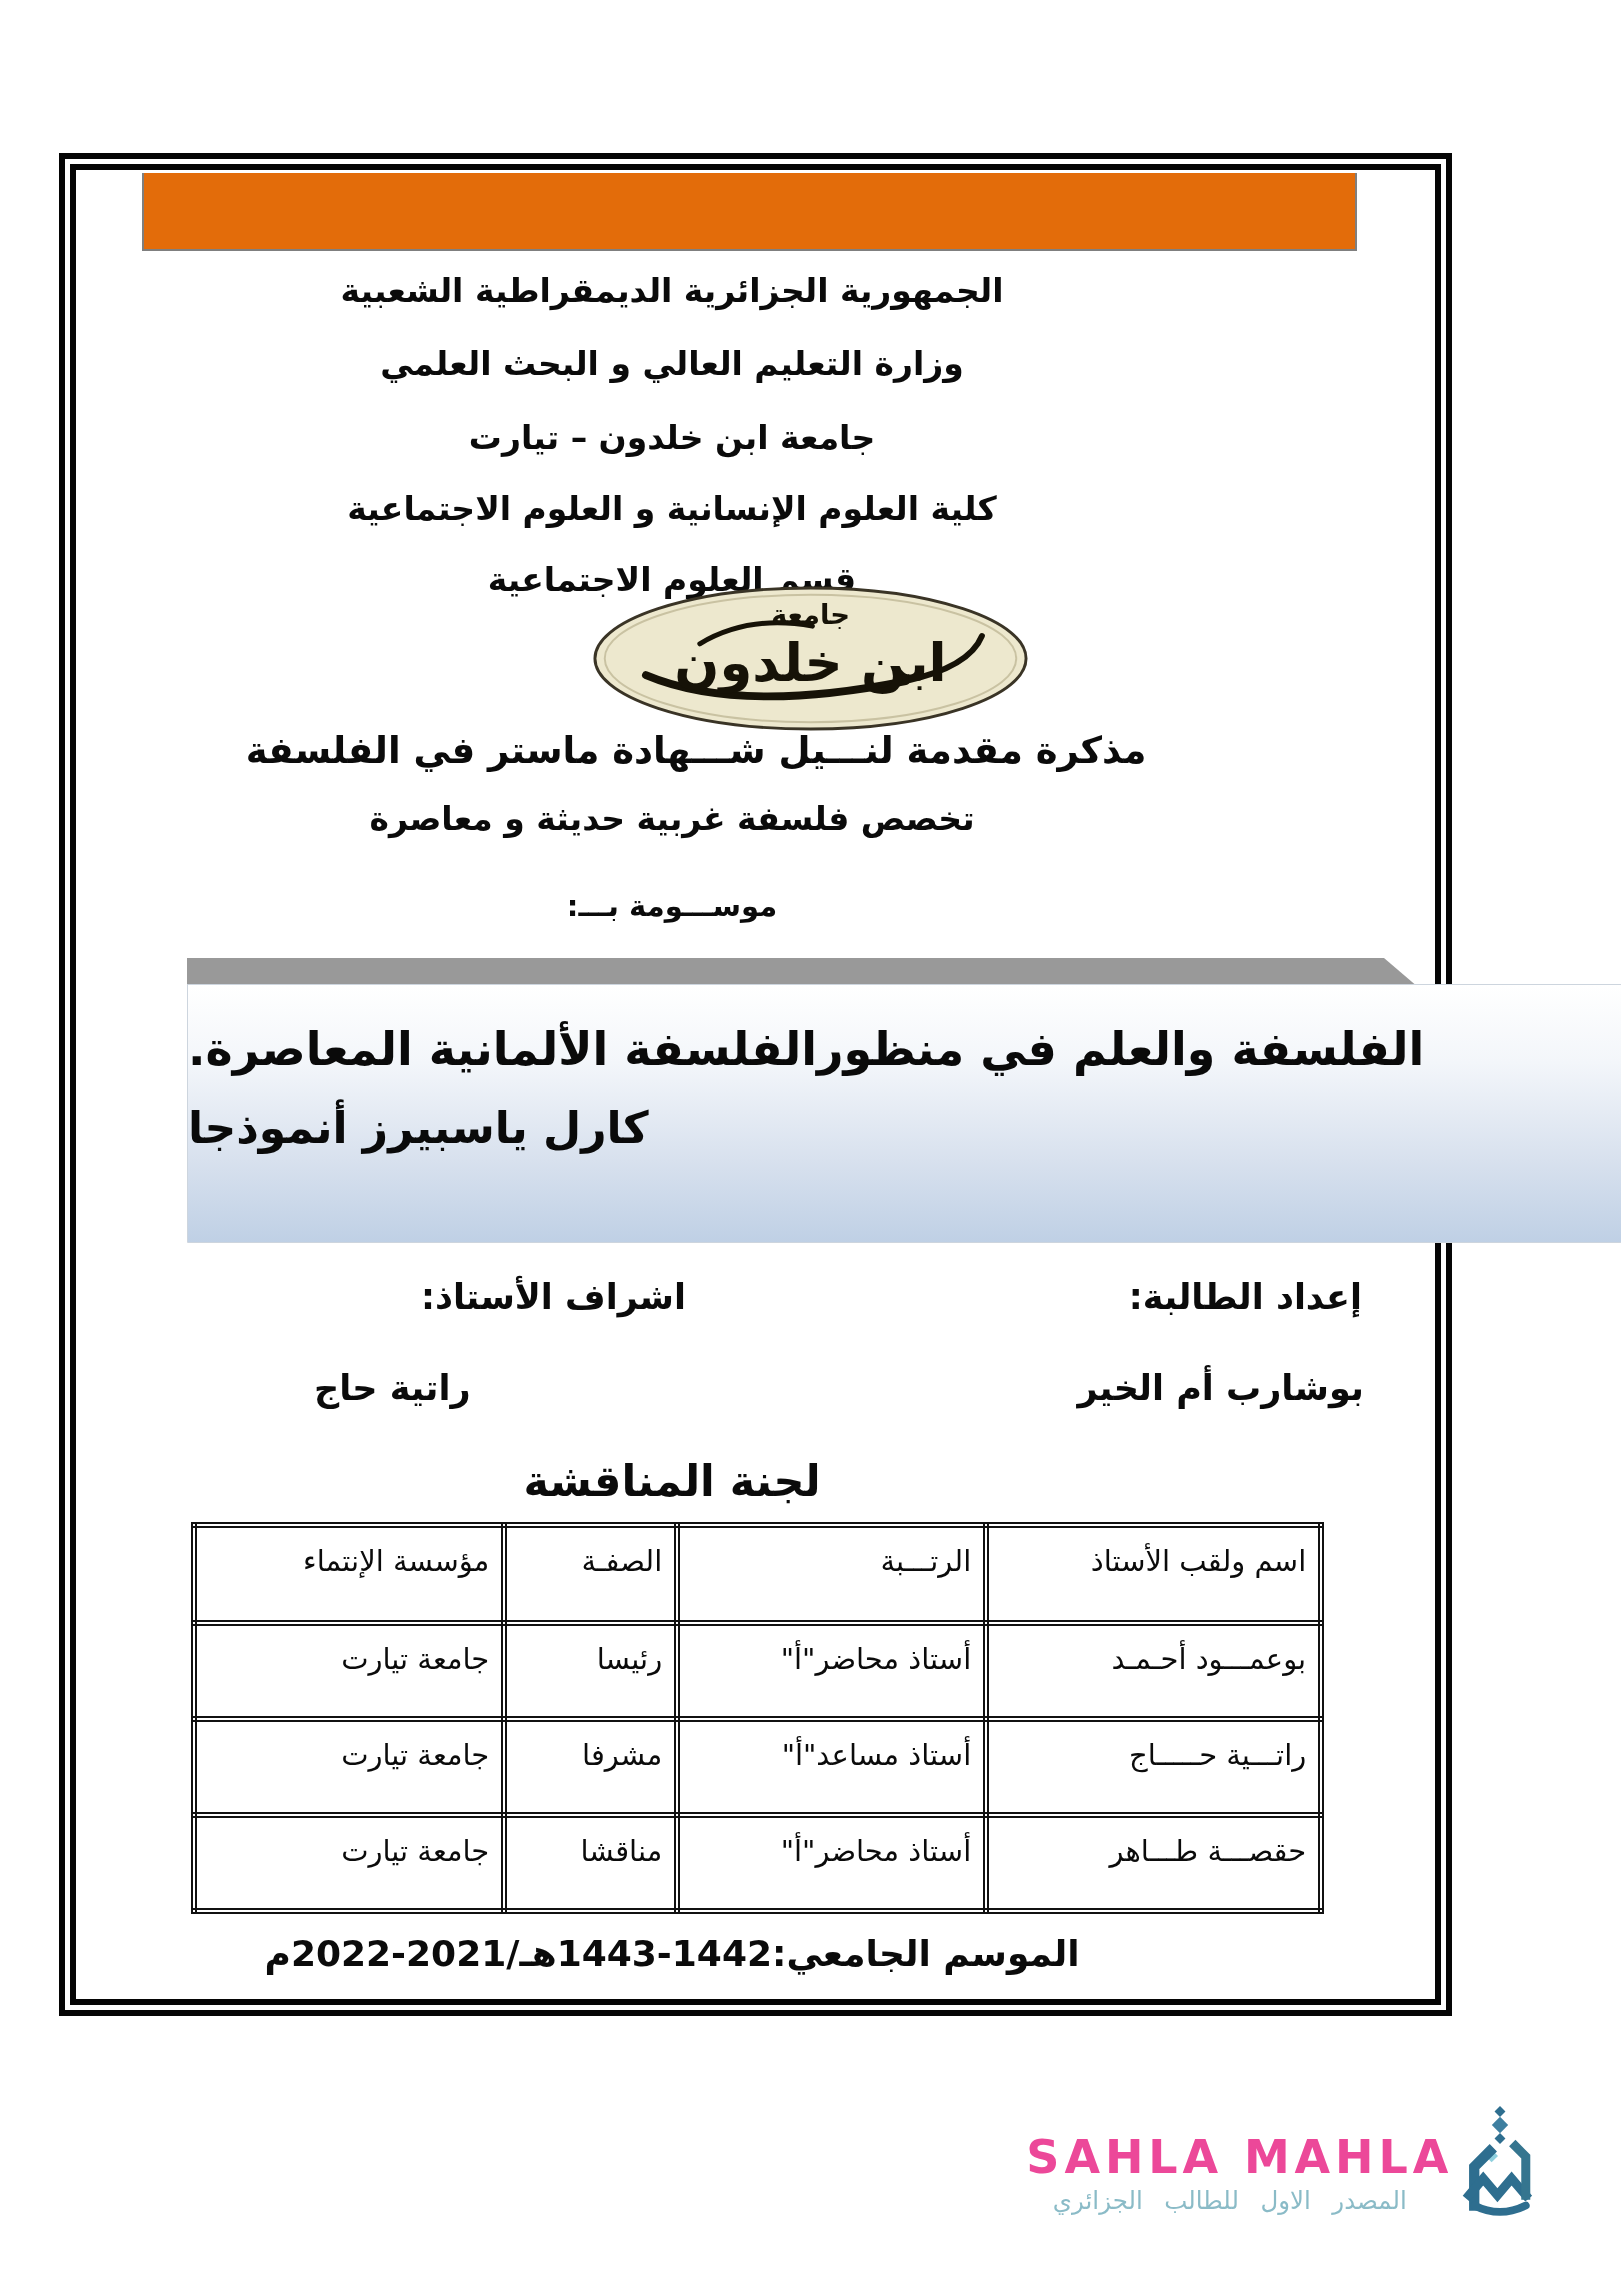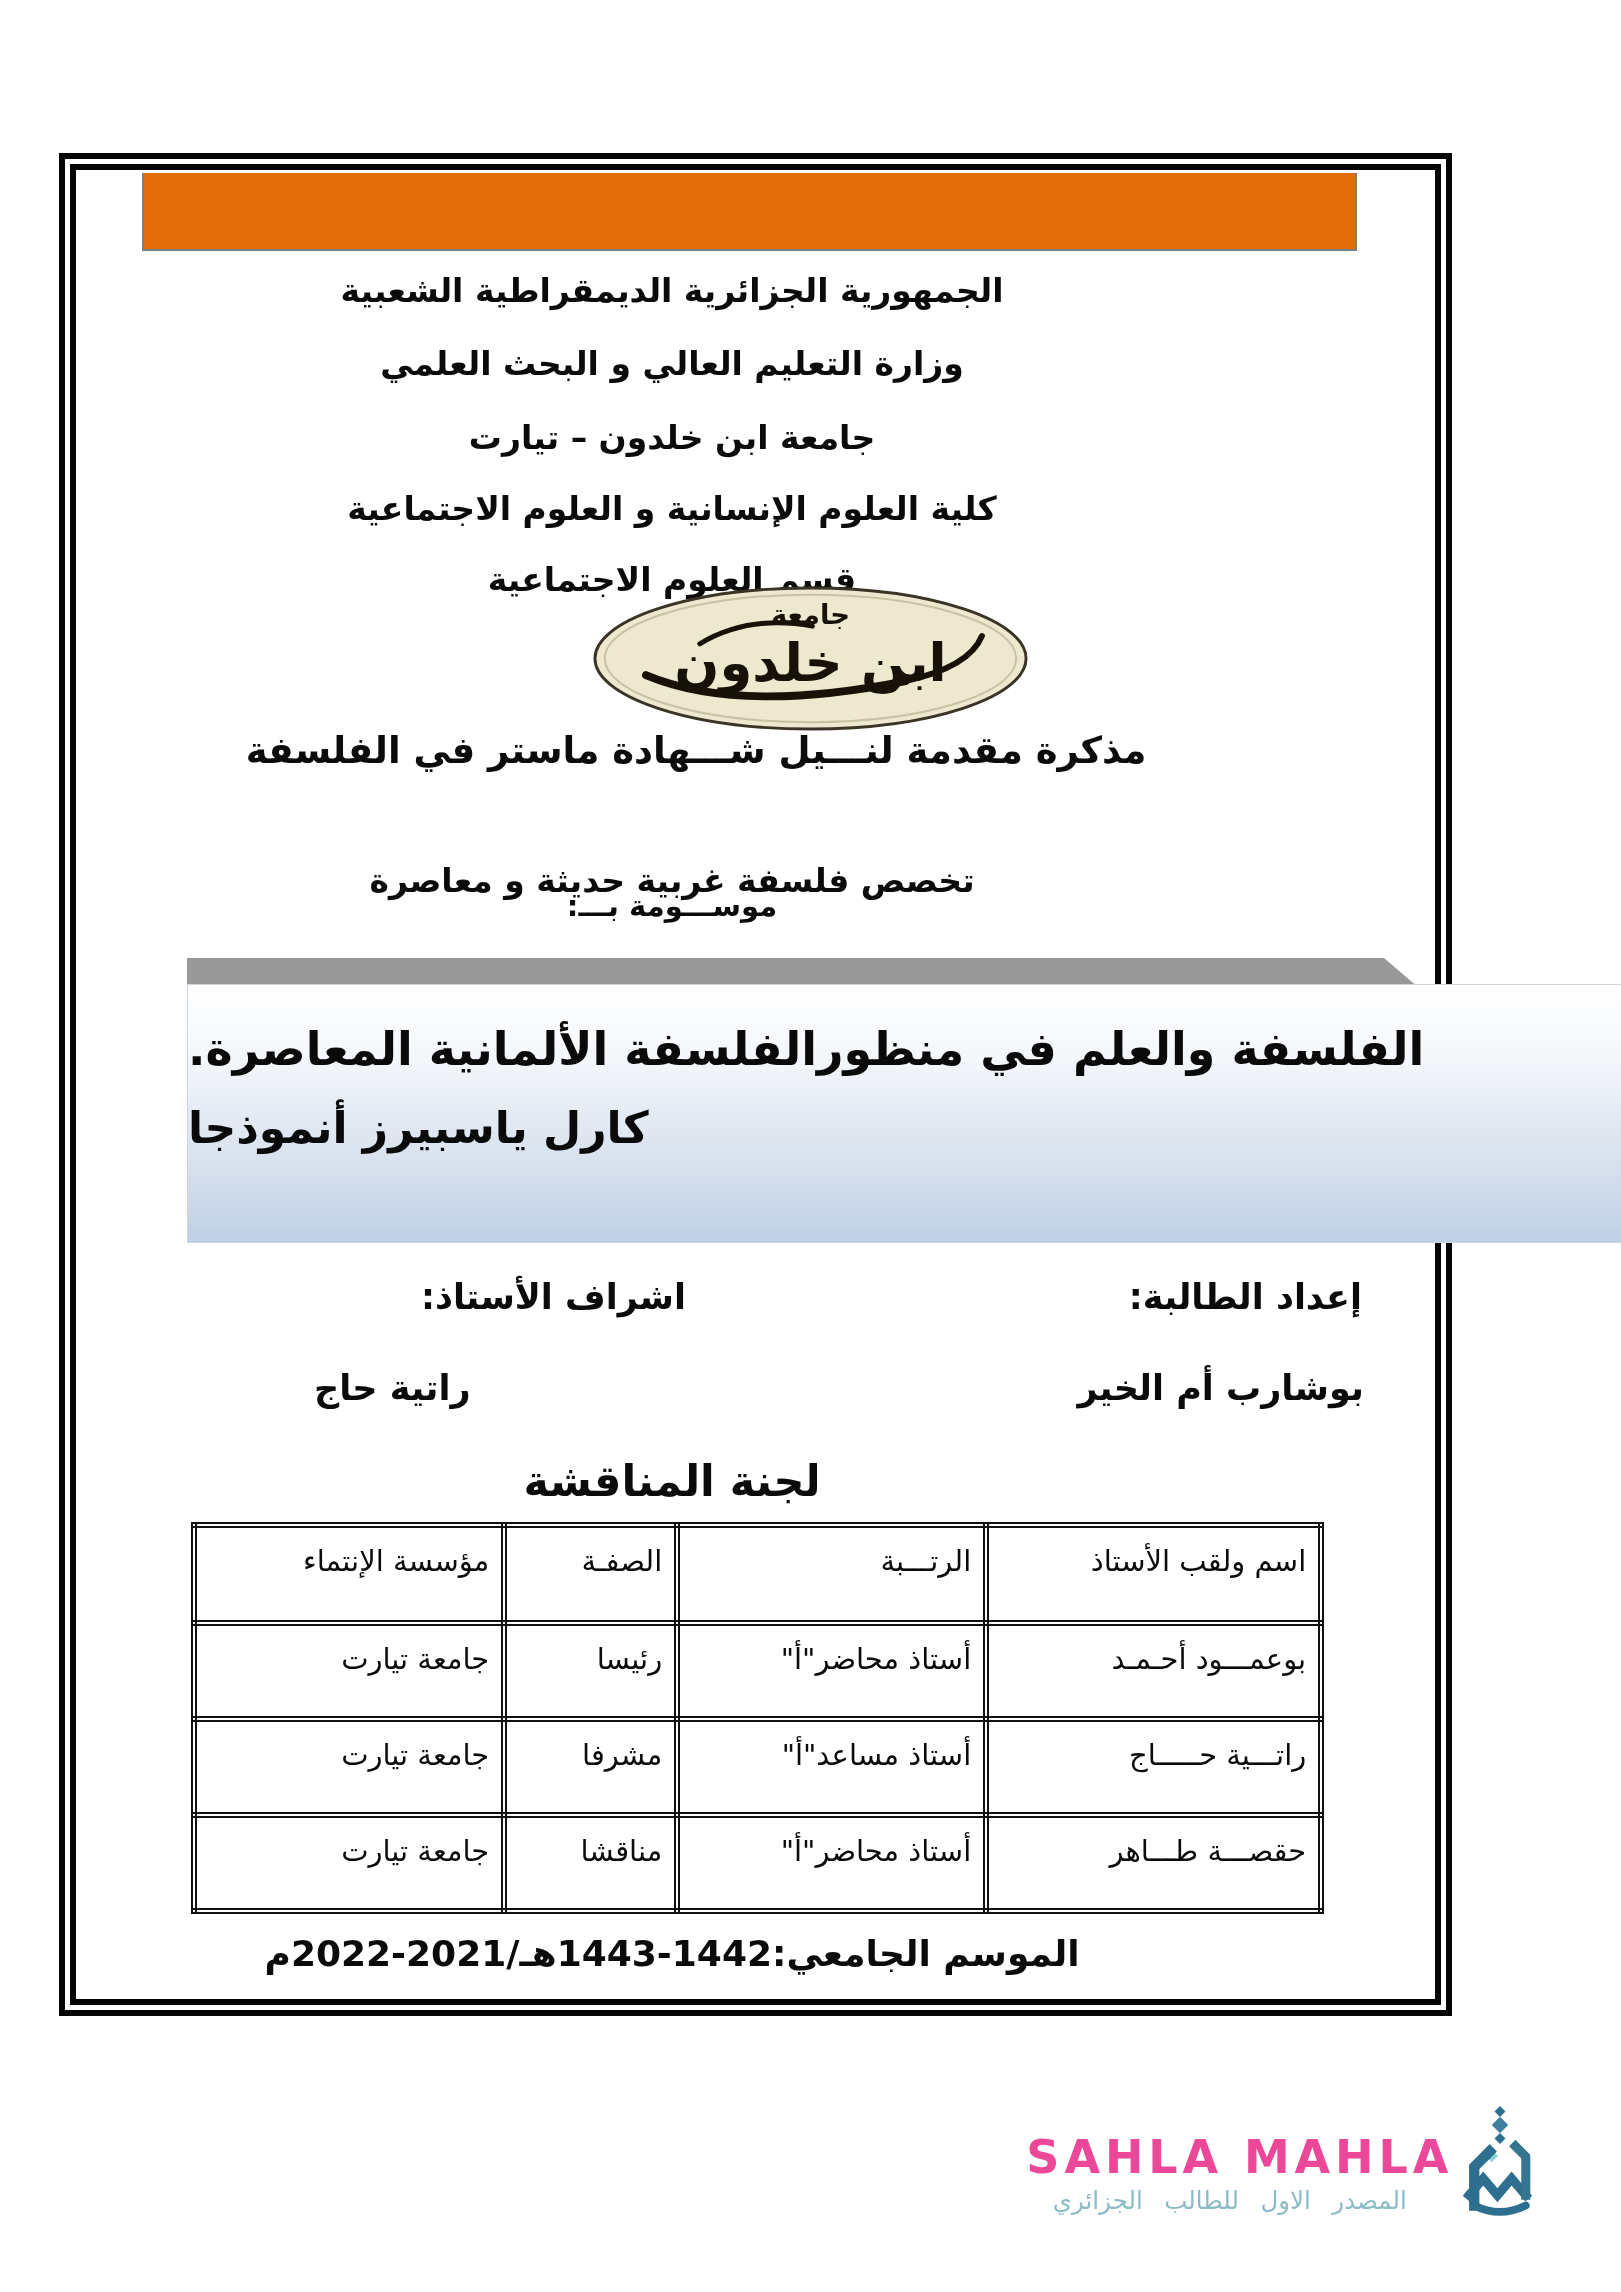--- a/index.html
+++ b/index.html
@@ -114,21 +114,21 @@
     <ellipse cx="223" cy="75" rx="220" ry="72" fill="#EDE8CE" stroke="#3a3426" stroke-width="3"></ellipse>
     <ellipse cx="223" cy="75" rx="210" ry="65" fill="none" stroke="#c9c2a2" stroke-width="2"></ellipse>
     <path d="M55,92 Q150,132 320,98" fill="none" stroke="#161207" stroke-width="8" stroke-linecap="round"></path>
     <path d="M320,98 Q385,84 398,52" fill="none" stroke="#161207" stroke-width="6" stroke-linecap="round"></path>
     <path d="M110,60 Q160,30 225,42" fill="none" stroke="#161207" stroke-width="5" stroke-linecap="round"></path>
     <text x="223" y="40" font-size="28" font-weight="bold" fill="#161207" text-anchor="middle">جامعة</text>
     <text x="223" y="98" font-size="54" font-weight="bold" fill="#161207" text-anchor="middle">ابن خلدون</text>
   </svg>
 
   <div class="center-line intro1" style="top:730px">مذكرة مقدمة لنـــيل شـــهادة ماستر في الفلسفة</div>
-  <div class="center-line intro2" style="top:862px">تخصص فلسفة غربية حديثة و معاصرة</div>
+  <div class="center-line intro2" style="top:800px">تخصص فلسفة غربية حديثة و معاصرة</div>
   <div class="center-line intro3" style="top:890px">موســـومة بـــ:</div>
 
   <div class="ribbon"></div>
   <div class="title-box">
     <div class="title-line1">الفلسفة والعلم في منظورالفلسفة الألمانية المعاصرة.</div>
     <div class="title-line2">كارل ياسبيرز أنموذجا</div>
   </div>
 
   <div class="by-label" style="right:259px; top:1277px">إعداد الطالبة:</div>
   <div class="by-name" style="right:257px; top:1368px">بوشارب أم الخير</div>

